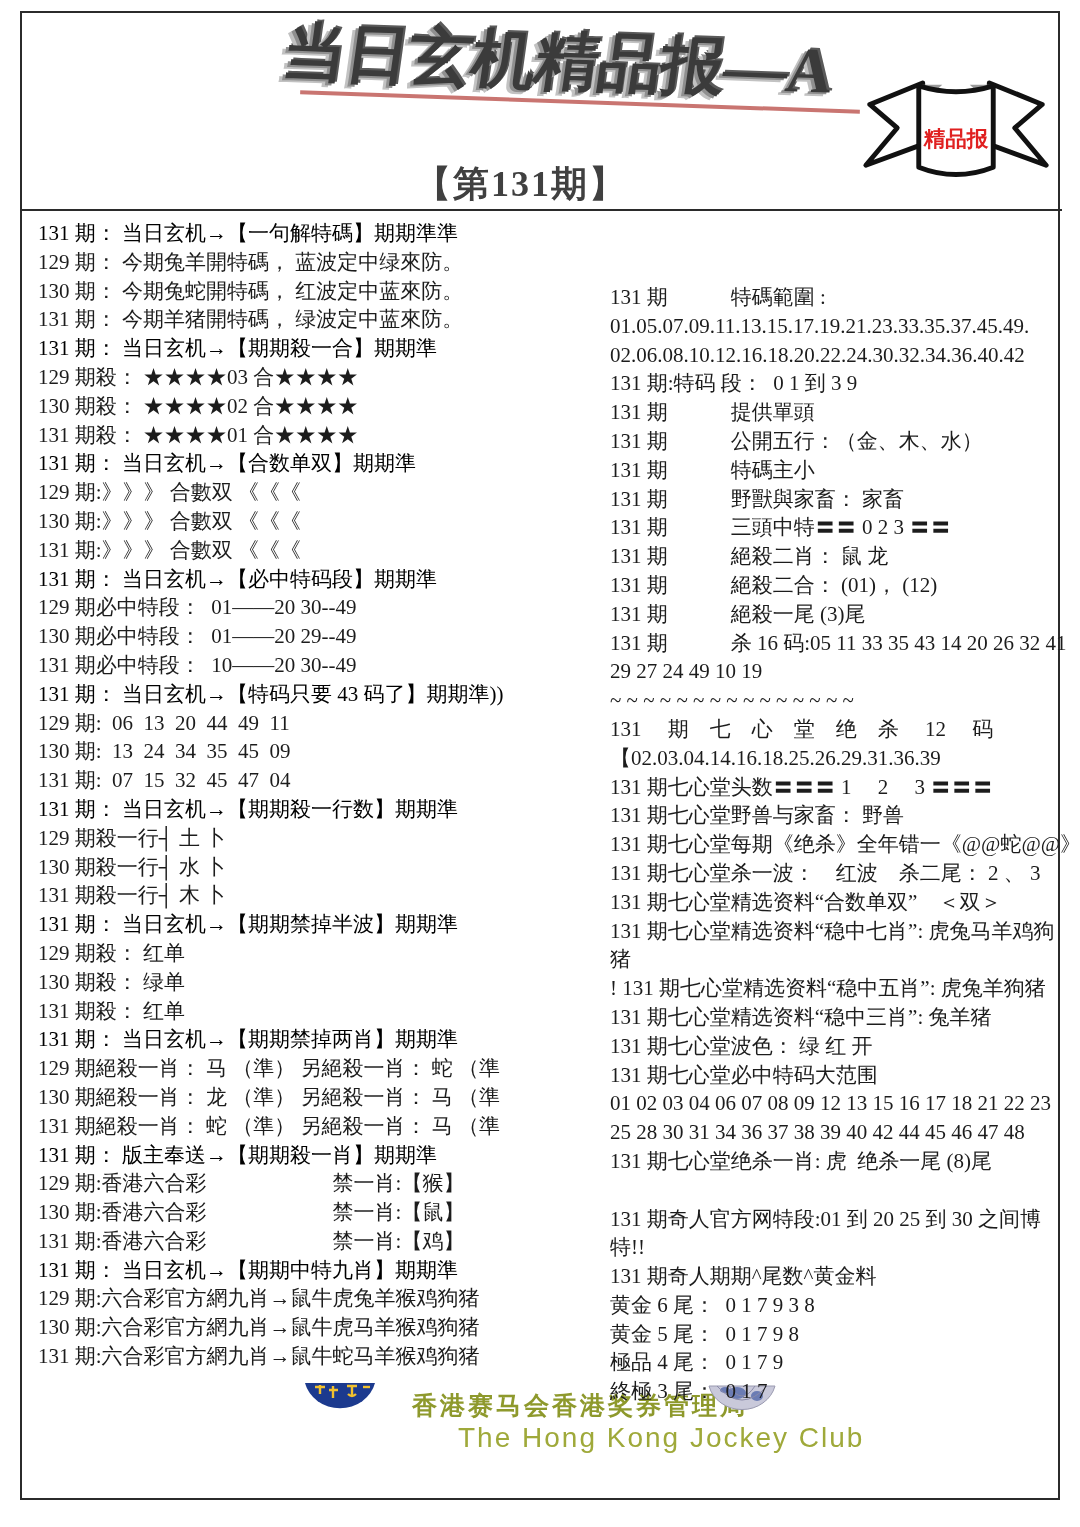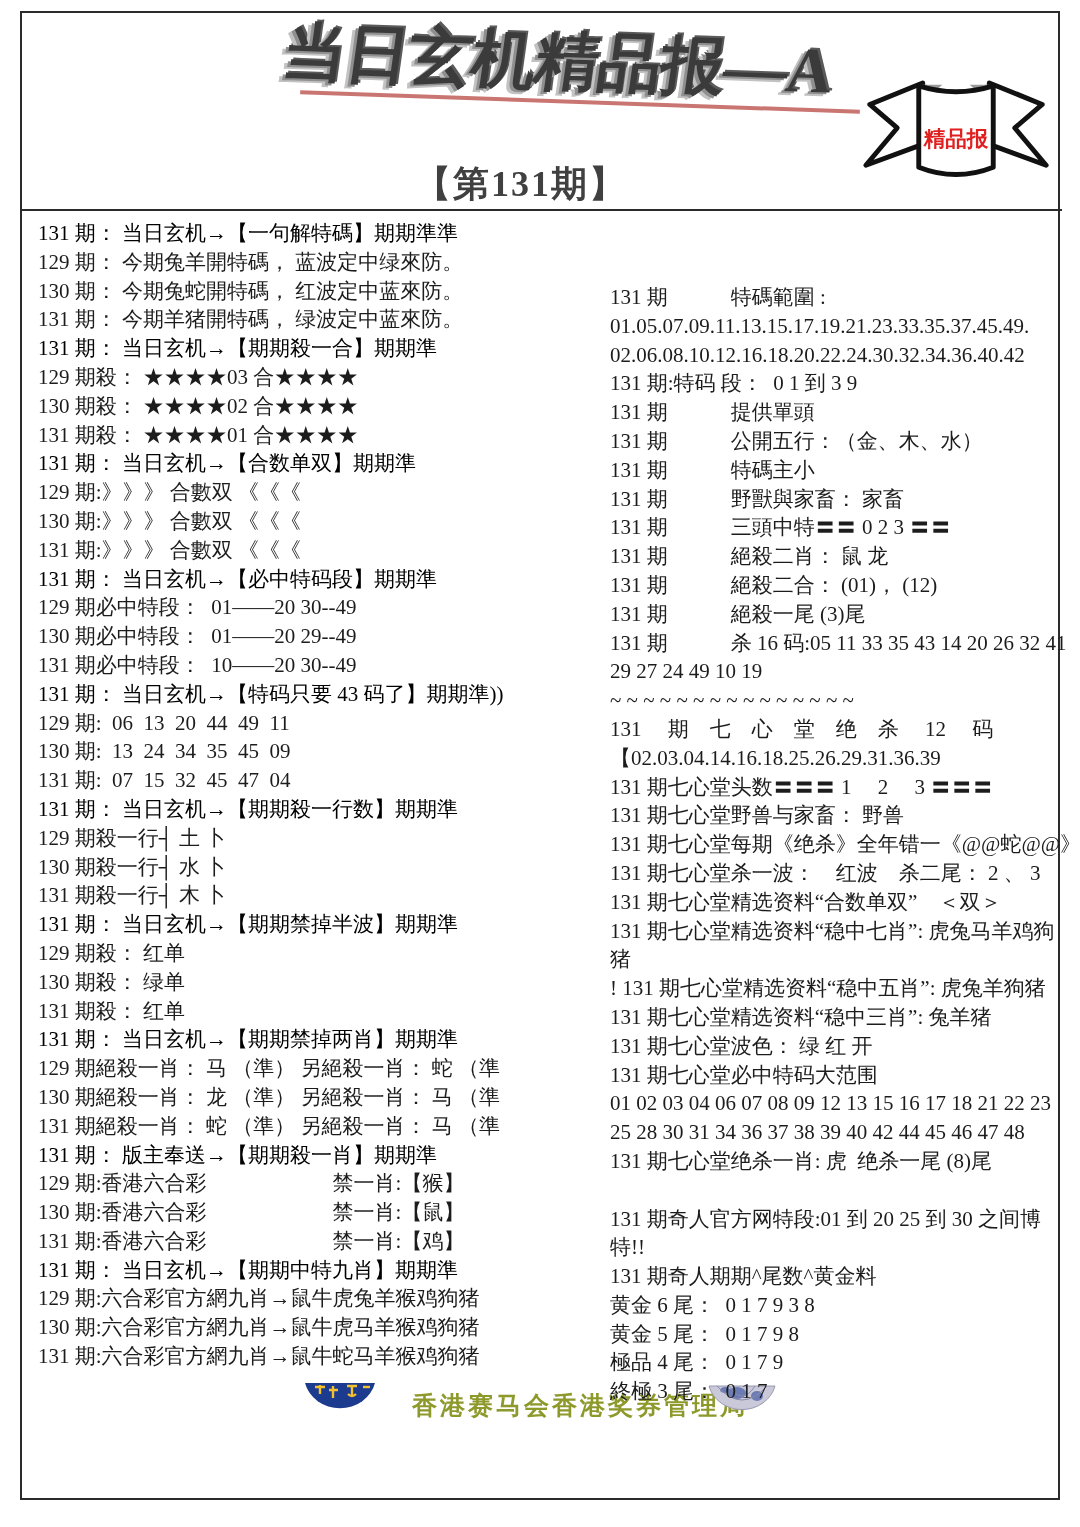--- a/index.html
+++ b/index.html
@@ -69,13 +69,14 @@
   <svg class="globe" viewBox="0 0 70 32">
     <path d="M2,2 A34,31 0 0 0 68,2 Z" fill="#c9c9da" stroke="#9a9ab0" stroke-width="1"></path>
     <g fill="#5b6fae" opacity="0.85">
       <ellipse cx="30" cy="9" rx="9" ry="6"></ellipse>
       <ellipse cx="50" cy="12" rx="6" ry="5"></ellipse>
       <ellipse cx="18" cy="6" rx="5" ry="3"></ellipse>
     </g>
     <path d="M10,2 Q35,30 60,2 M22,2 Q35,22 48,2" fill="none" stroke="#8a8aa8" stroke-width="1"></path>
   </svg>
 
+  <div class="footer-en">The Hong Kong Jockey Club</div>
 </div>
 
 </body></html>

